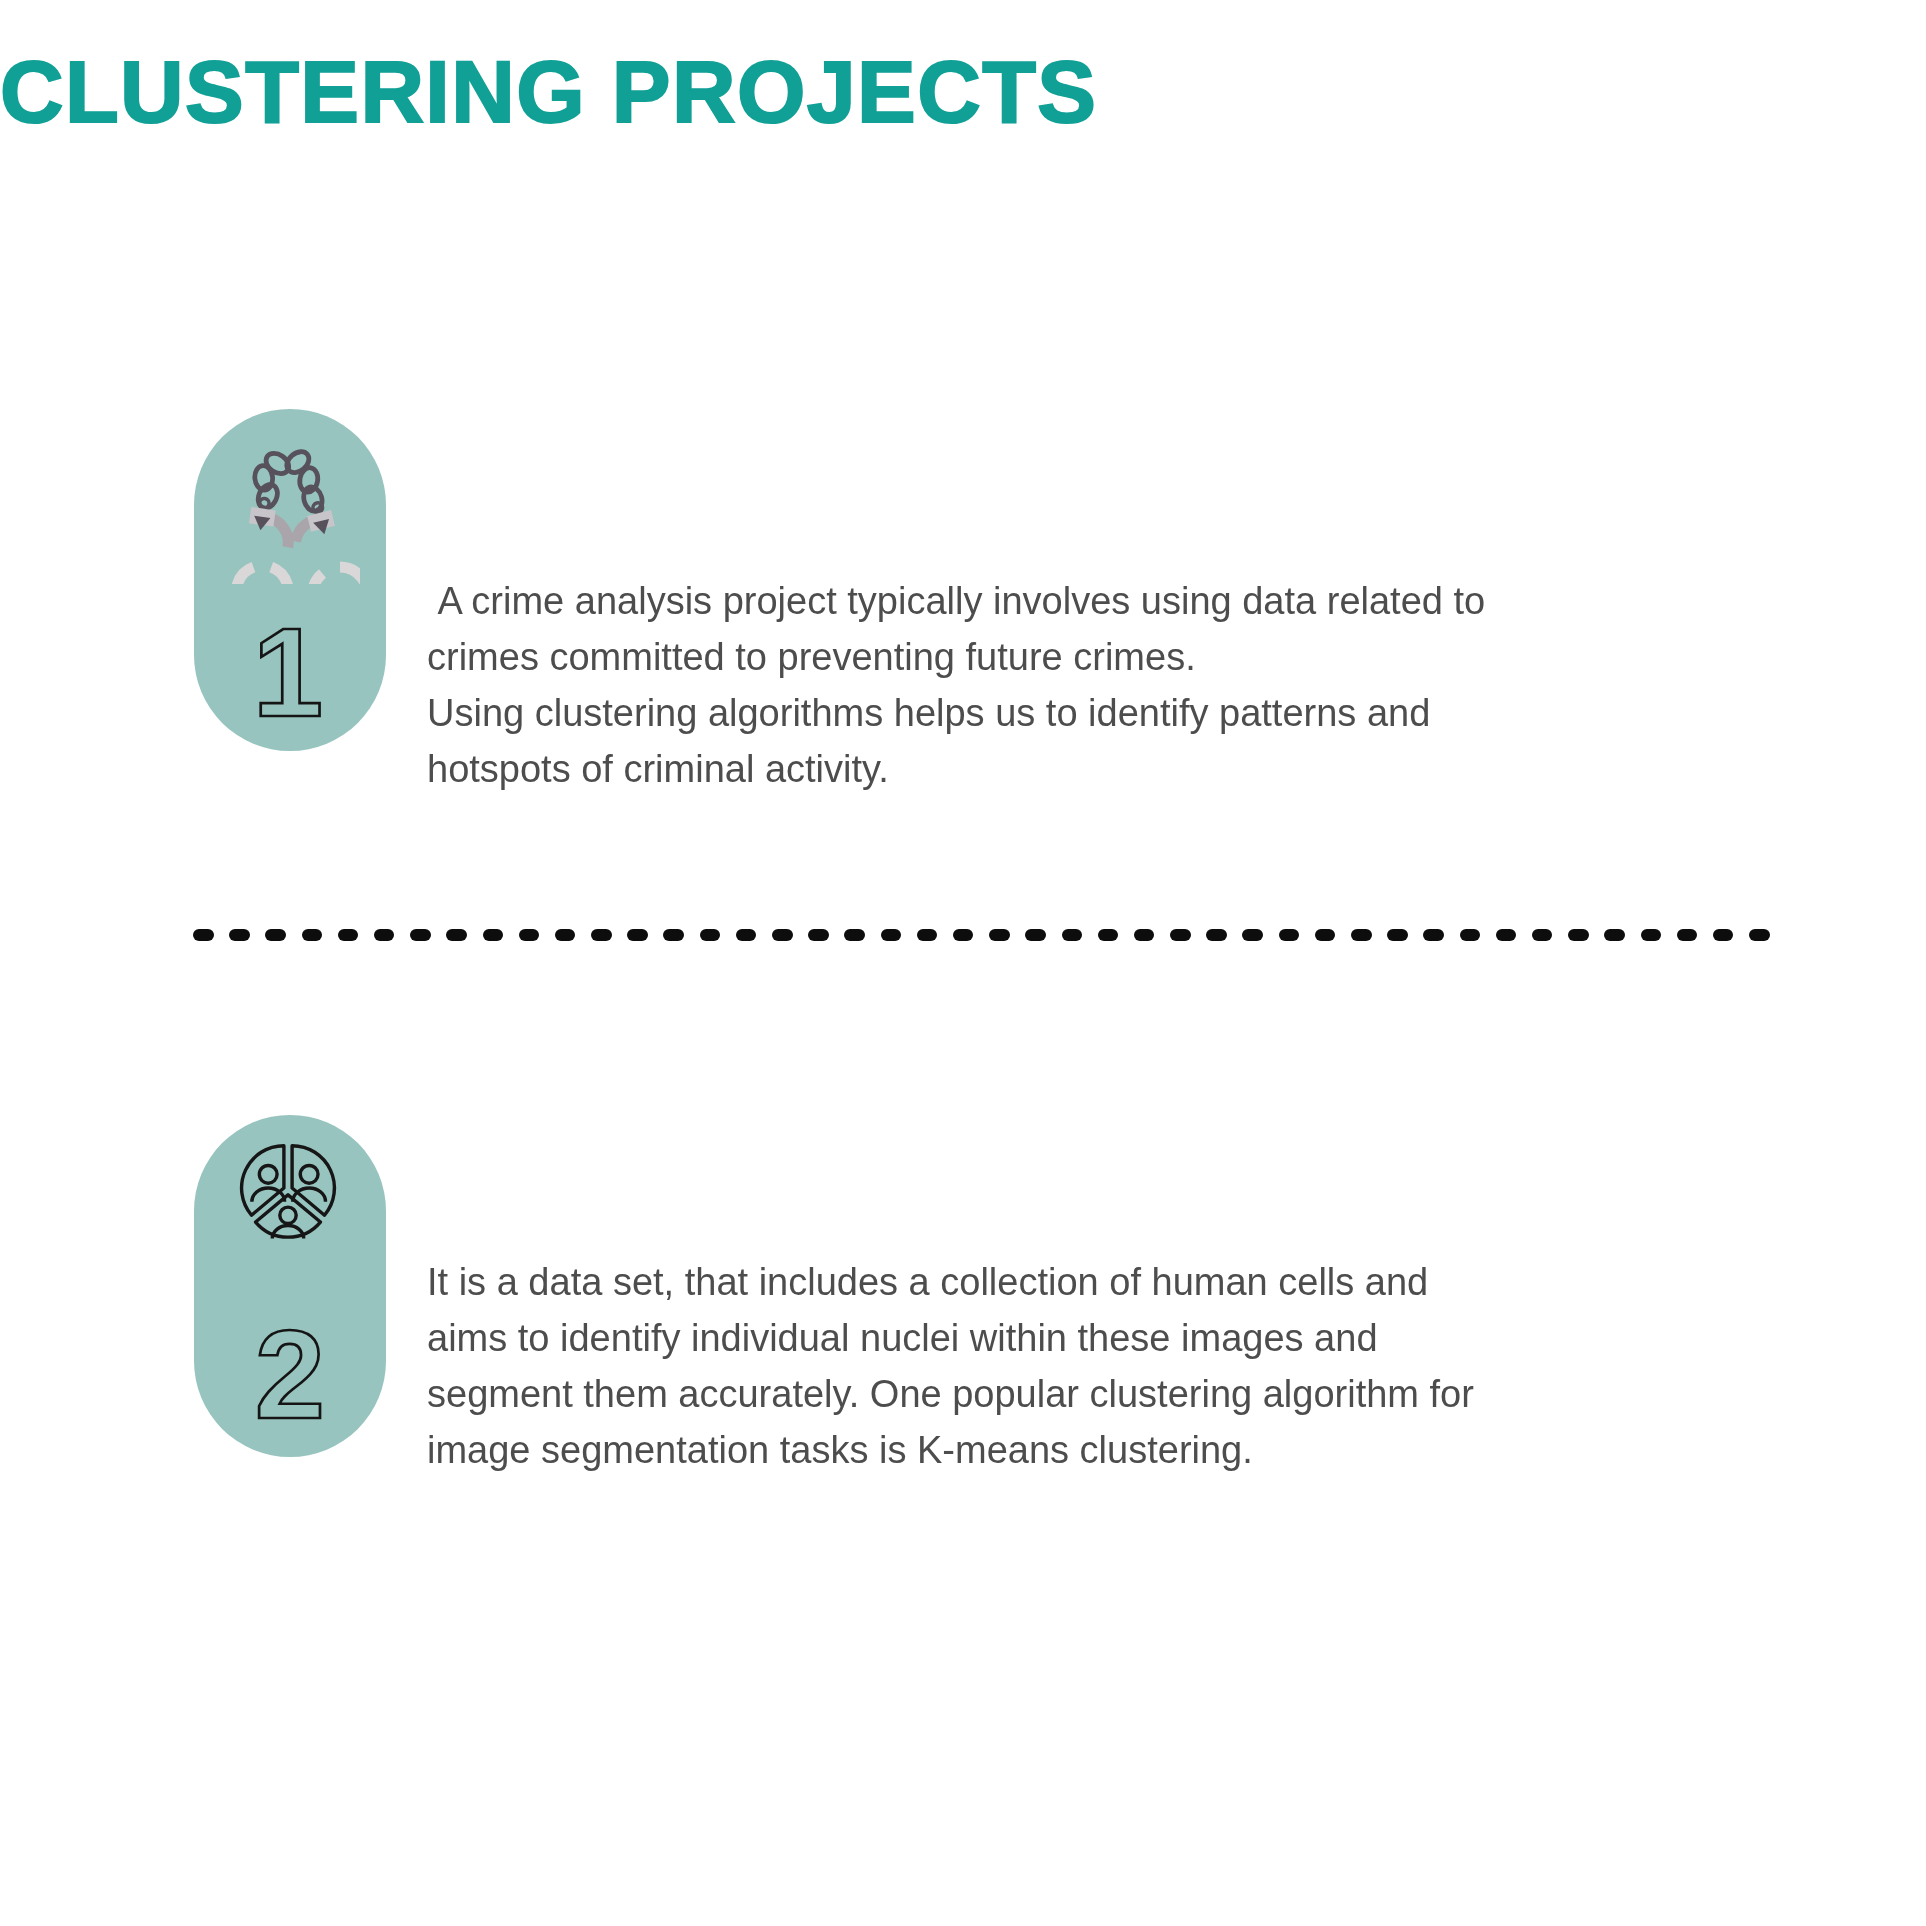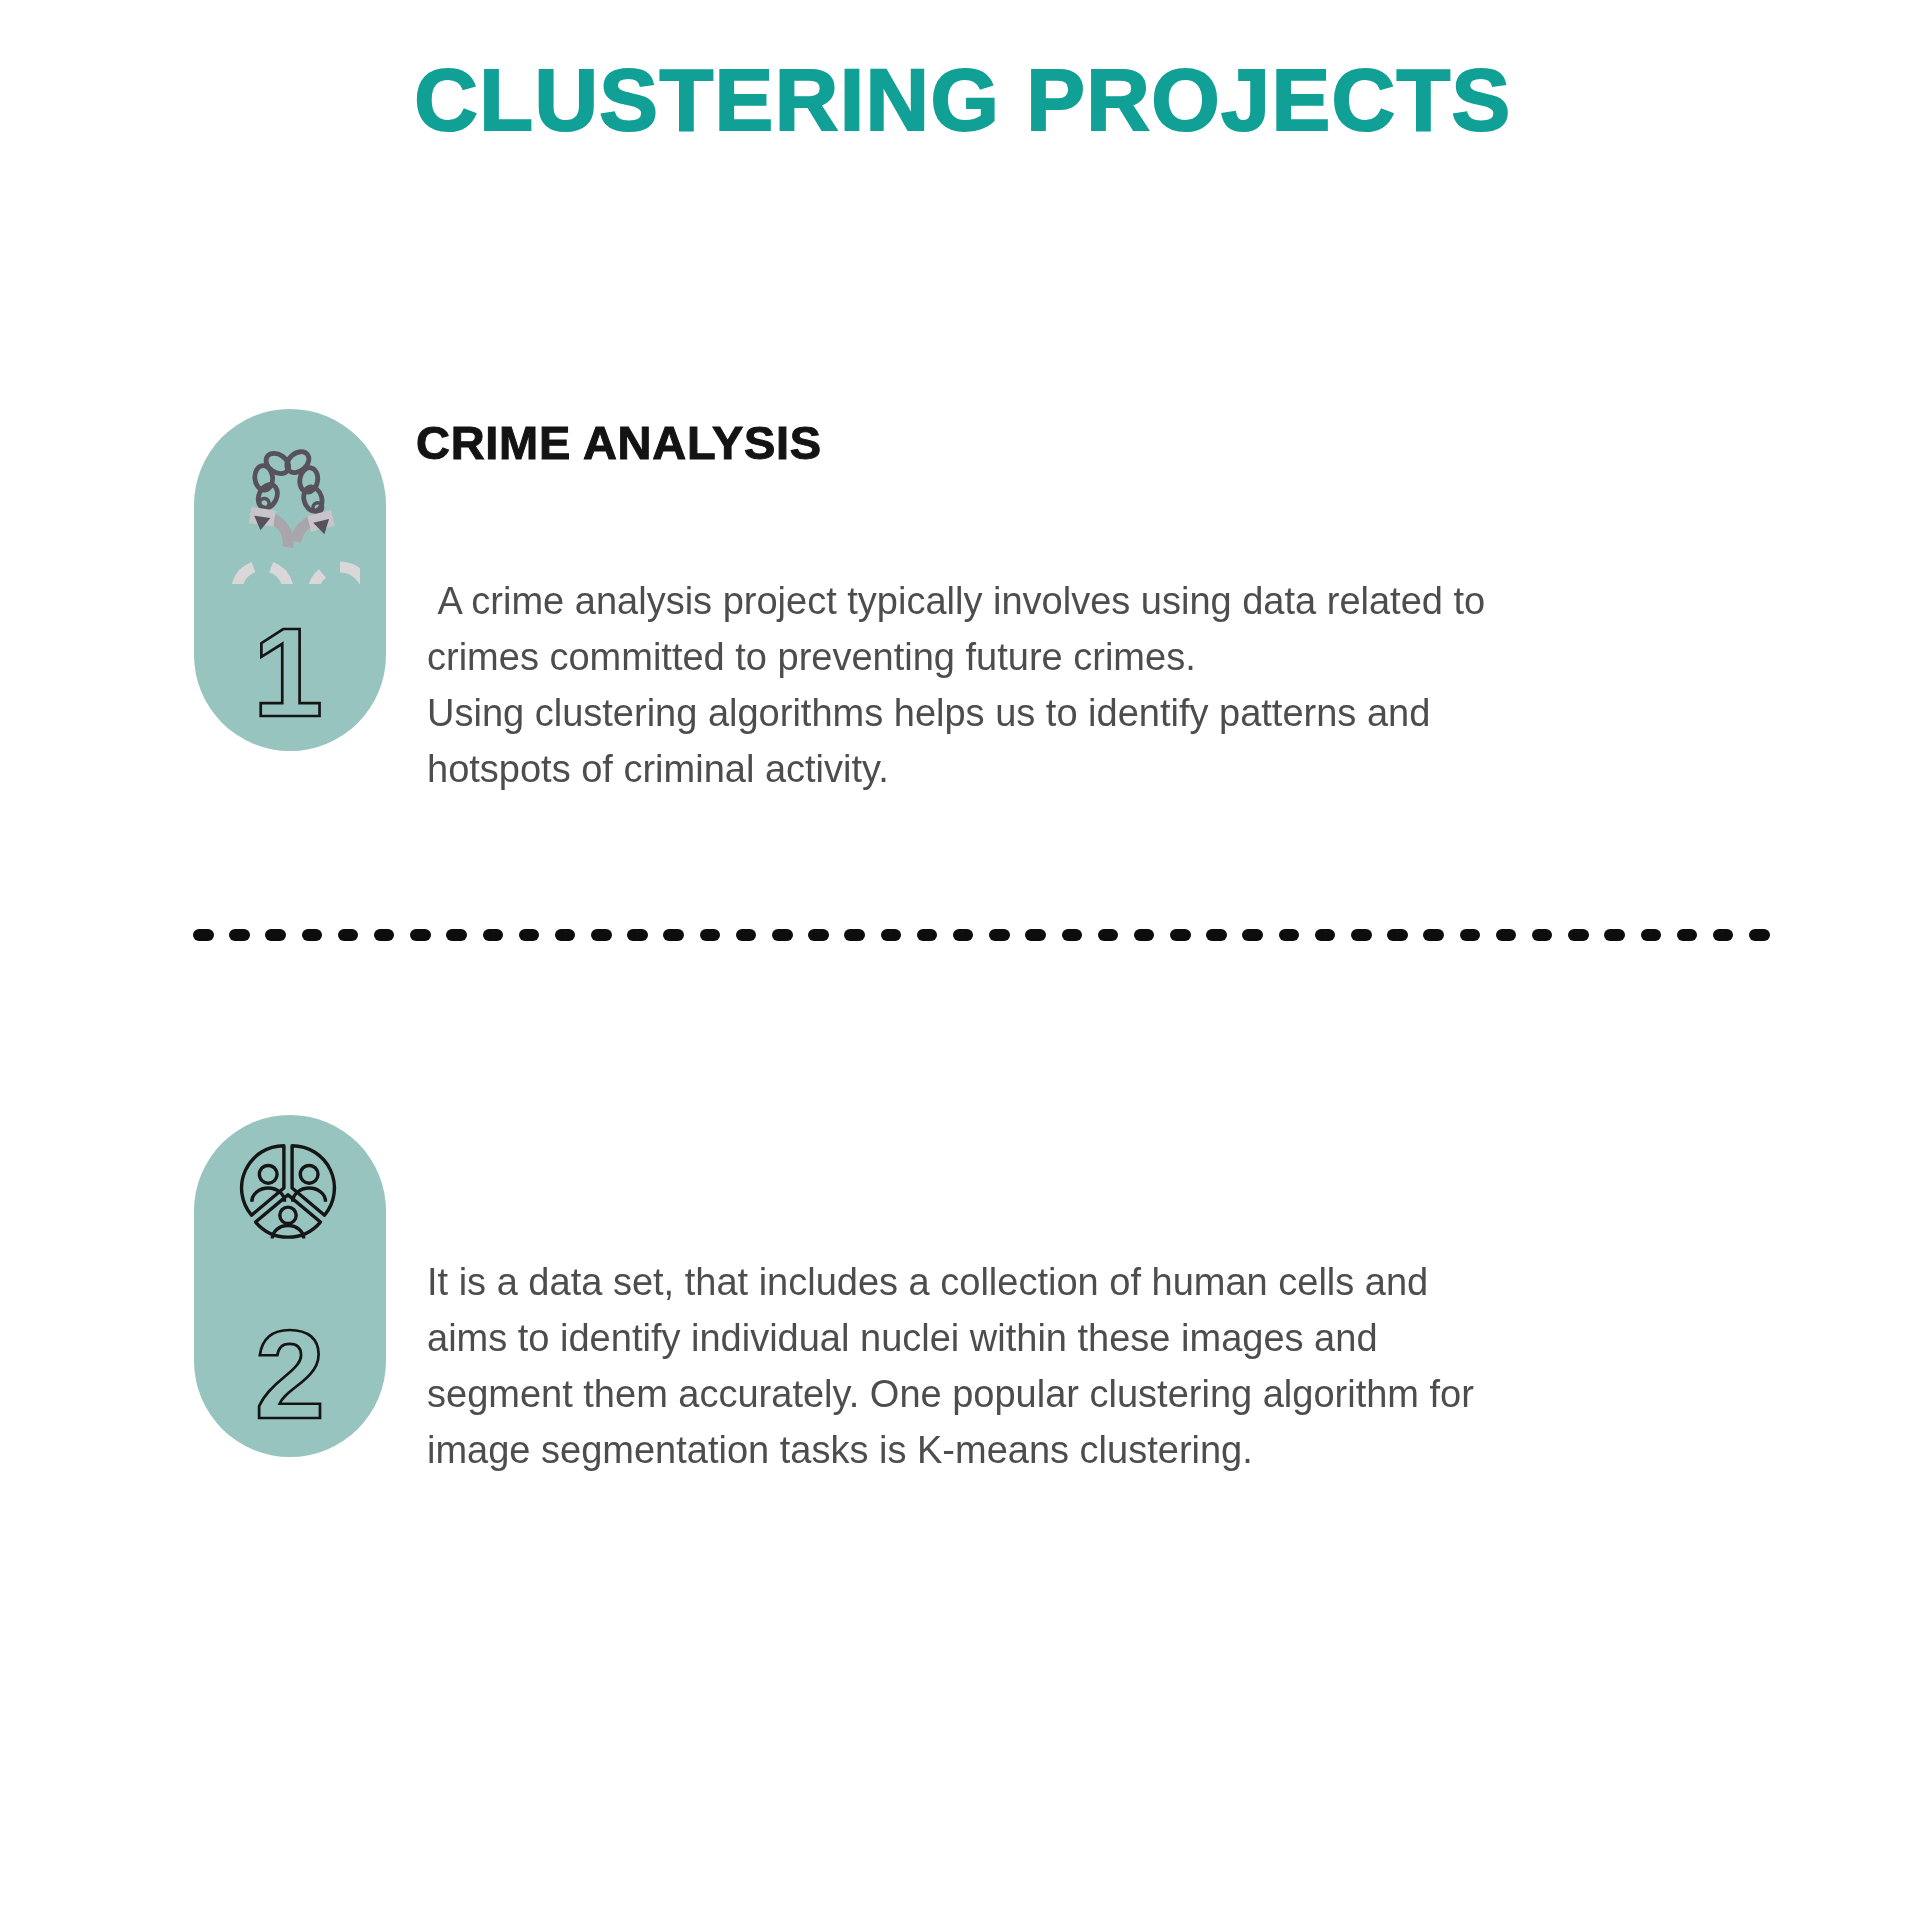--- a/index.html
+++ b/index.html
@@ -5,25 +5,24 @@
   html,body{margin:0;padding:0;}
   body{
     width:1926px;height:1926px;
     background:#ffffff;
     font-family:"Liberation Sans", sans-serif;
     position:relative;
     overflow:hidden;
   }
   .page-title{
     position:absolute;left:0;right:0;top:41px;
-    text-align:center;
     font-size:88px;font-weight:800;letter-spacing:1.4px;
     color:#11A096;
     -webkit-text-stroke:2.1px #11A096;
-    margin:8px;
+    margin:0;
   }
   .section{position:absolute;left:0;width:1926px;}
   .pill{
     position:absolute;left:194px;top:0;
     width:192px;height:342px;border-radius:96px;
     background:#98C4BF;
   }
   .pill svg{position:absolute;}
   .cuffs-icon{left:26px;top:31px;}
   .people-icon{left:36px;top:15px;}
@@ -89,21 +88,20 @@
           <rect x="144" y="102" width="8" height="12" fill="#57515C"></rect>
           <rect x="130" y="106" width="36" height="24" fill="#C8C5CA"></rect>
           <path d="M136,118 L160,118 L148,138 Z" fill="#57515C"></path>
         </g>
       </svg>
 
       <svg class="number-svg" style="top:199px;" width="192" height="123" viewBox="0 0 280 180">
         <text x="137" y="158" text-anchor="middle" font-family="Liberation Sans, sans-serif" font-weight="bold" font-size="185" fill="none" stroke="#151515" stroke-width="4">1</text>
       </svg>
     </div>
-    <h2 class="sec-heading" style="top:5.5px;">CRIME ANALYSIS</h2>
     <p class="sec-desc" style="top:156px;"> A crime analysis project typically involves using data related to
 crimes committed to preventing future crimes.
 Using clustering algorithms helps us to identify patterns and
 hotspots of criminal activity.</p>
   </section>
 
   <div class="divider">
       <span class="dash"></span>
       <span class="dash"></span>
       <span class="dash"></span>

